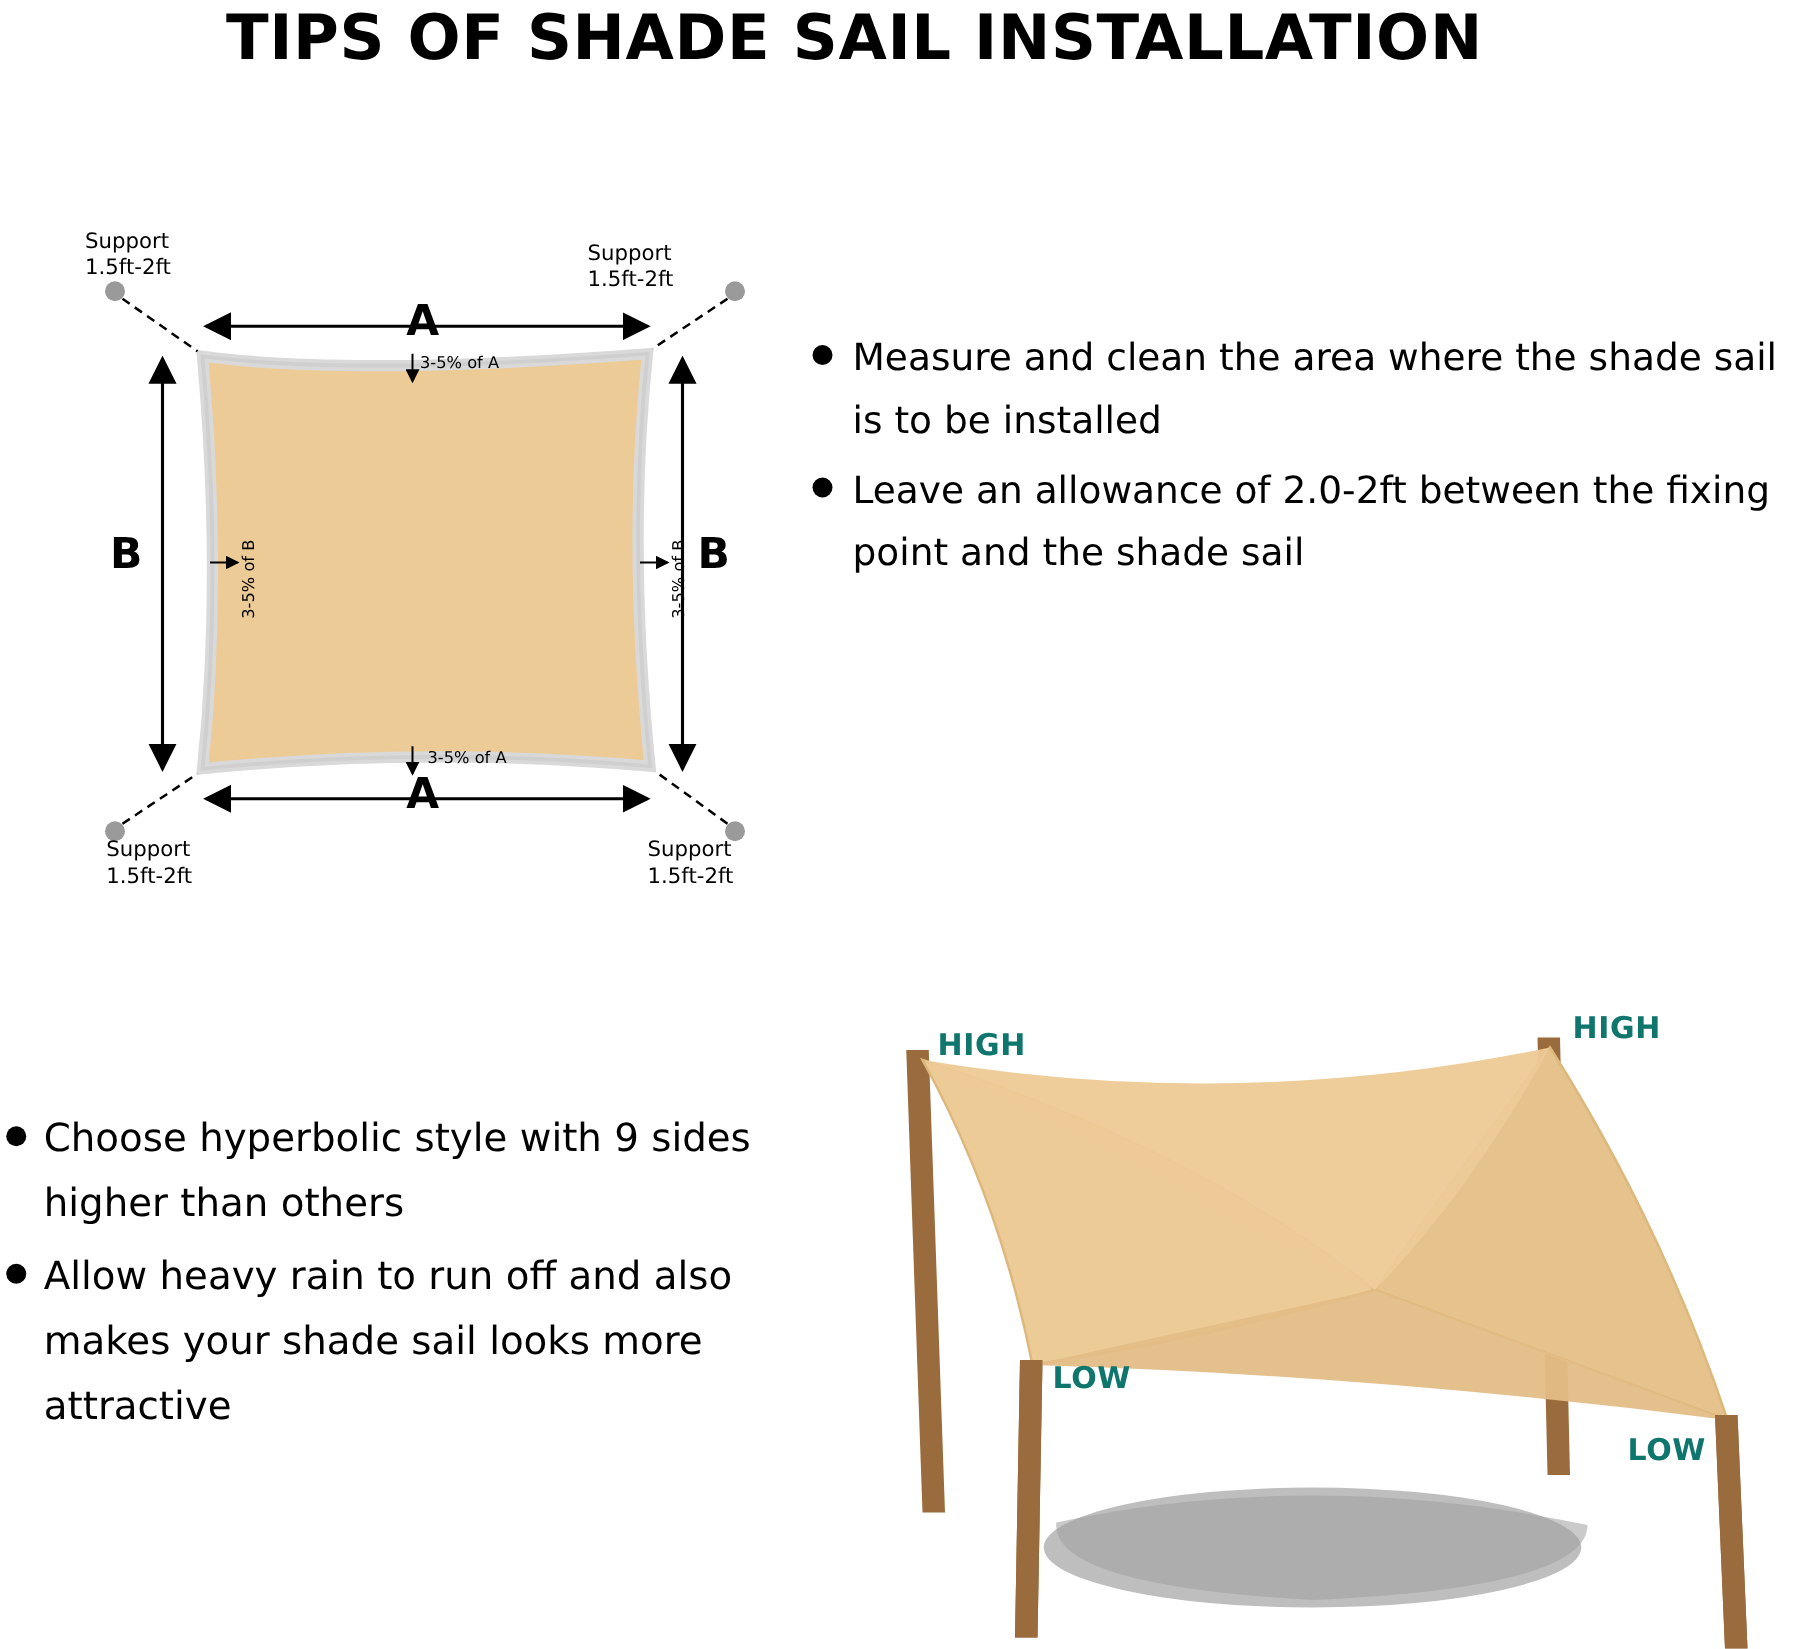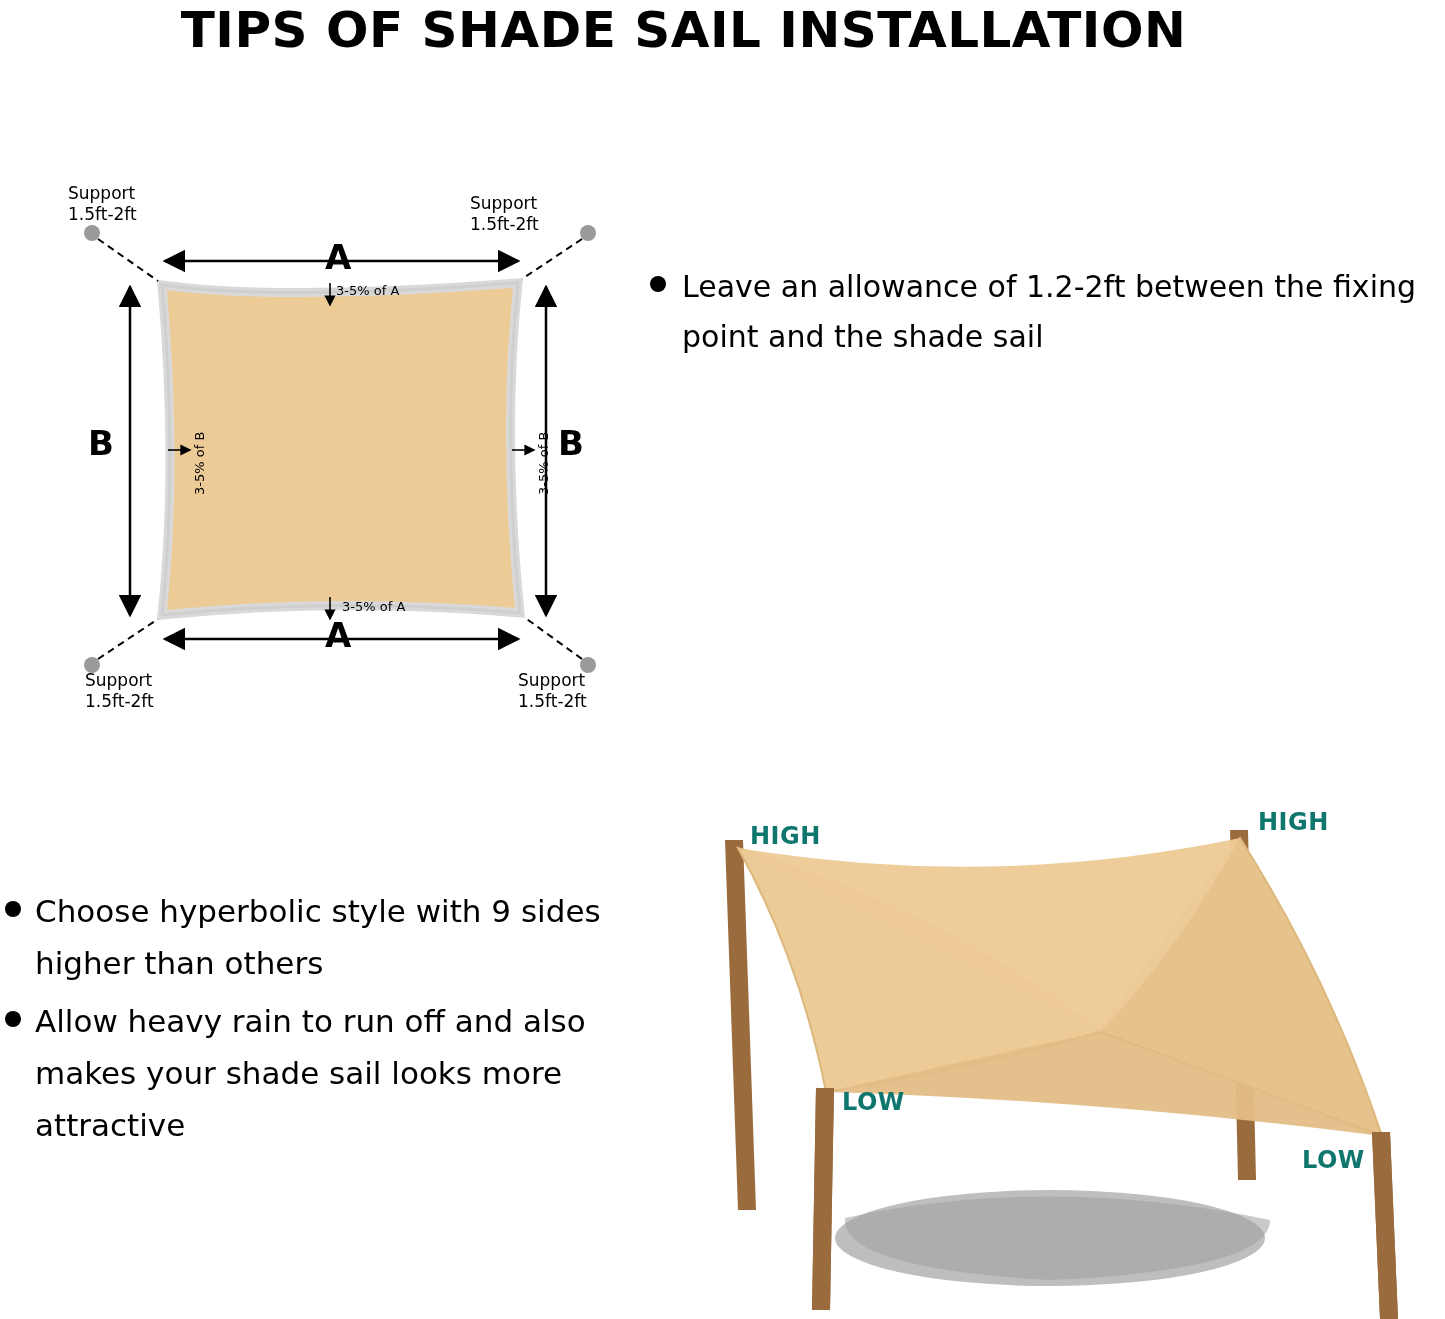--- a/index.html
+++ b/index.html
@@ -195,21 +195,25 @@
   
   <div class="lbl-pct" style="left:296px; top:118px;">3-5% of A</div>
   <div class="lbl-pct" style="left:302px; top:434px;">3-5% of A</div>
   <div class="lbl-pct vert" style="left:152px; top:330px;">3-5% of B</div>
   <div class="lbl-pct vert" style="left:496px; top:330px;">3-5% of B</div>
 </div>
 
 <div id="bullets-top">
   <div class="bullet-row">
     <span class="bullet-dot"></span>
-    <span class="bullet-text">Leave an allowance of 1.2-2ft between the fixing point and the shade sail</span>
+    <span class="bullet-text">Measure and clean the area where the shade sail is to be installed</span>
+  </div>
+  <div class="bullet-row">
+    <span class="bullet-dot"></span>
+    <span class="bullet-text">Leave an allowance of 2.0-2ft between the fixing point and the shade sail</span>
   </div>
 </div>
 
 <div id="bullets-bottom">
   <div class="bullet-row">
     <span class="bullet-dot"></span>
     <span class="bullet-text">Choose hyperbolic style with 9 sides higher than others</span>
   </div>
   <div class="bullet-row">
     <span class="bullet-dot"></span>

